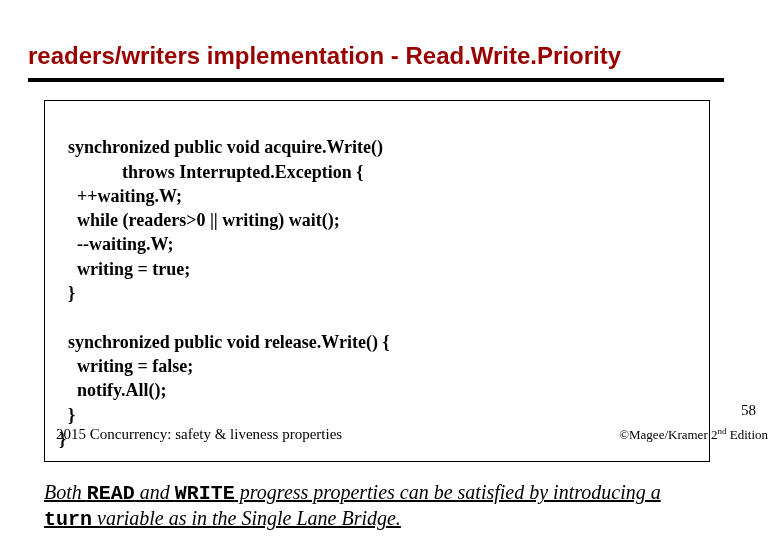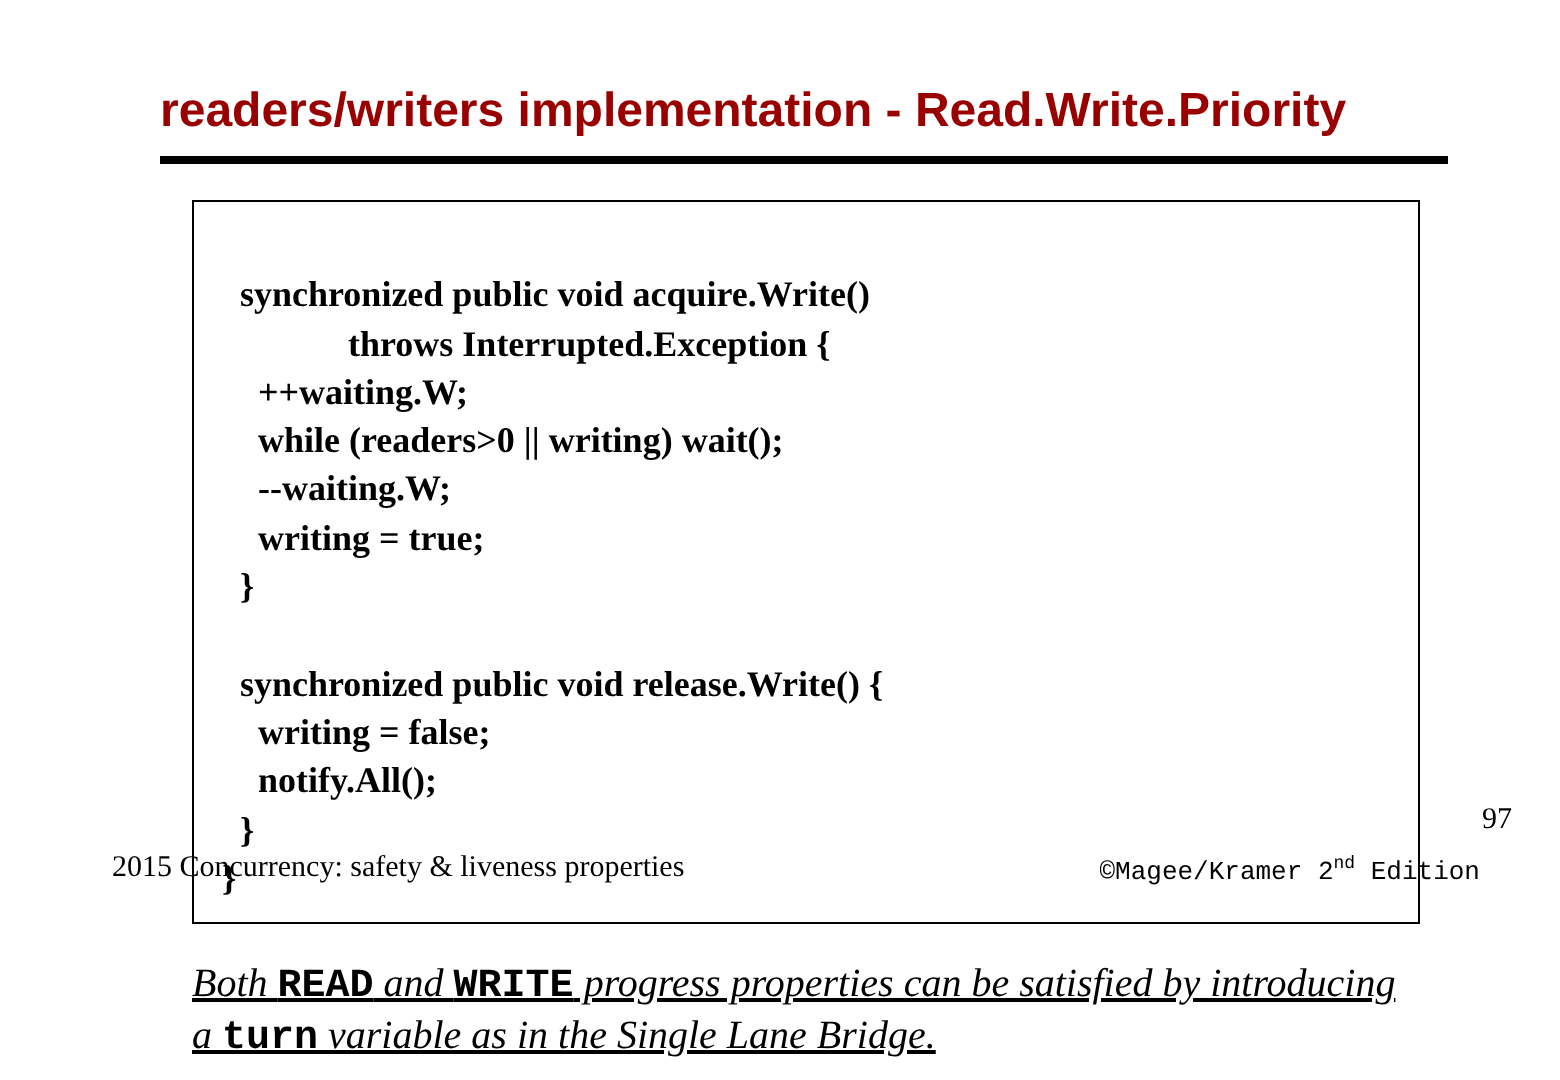--- a/index.html
+++ b/index.html
@@ -1,17 +1,17 @@
 <!DOCTYPE html>
 <html><head>
 <meta charset="utf-8">
 <style>
   * { box-sizing: border-box; margin: 0; padding: 0; }
   html, body { width: 780px; height: 540px; background: #fff; font-family: Arial, Helvetica, sans-serif; }
-  .slide { width: 780px; height: 461px; position: relative; padding: 42px 56px 0 80px; }
+  .slide { width: 780px; height: 461px; position: relative; padding: 42px 56px 0 28px; }
   .title { color: #990000; font-size: 24px; font-weight: bold; margin-bottom: 8px; }
   .hr { height: 4px; background: #000; width: 100%; margin-bottom: 18px; }
   .codebox {
     border: 1.5px solid #000;
     margin: 0 14px 18px 16px;
     padding: 10px 14px 10px 14px;
     font-family: Liberation Serif, serif;
     font-size: 18px;
     font-weight: bold;
     line-height: 1.35;
@@ -35,23 +35,23 @@
   }
   .footer-left {
     position: absolute;
     left: 56px;
     bottom: 18px;
     font-family: "Times New Roman", Times, serif;
     font-size: 15px;
   }
   .footer-right {
     position: absolute;
-    right: 40px;
+    right: 12px;
     bottom: 18px;
-    font-family: Liberation Mono, monospace;
+    font-family: Liberation Serif, serif;
     font-size: 13px;
   }
   .footer-right .sup { font-size: 9px; vertical-align: super; }
 </style>
 </head>
 <body>
 
 <div class="slide">
   <div class="title">readers/writers implementation - Read.Write.Priority</div>
   <div class="hr"></div>
@@ -69,18 +69,18 @@
     writing = false;
     notify.All();
   }
 }</span>
 </div>
 
   <p class="caption">
     <span>Both </span><span class="mono">READ</span><span> and </span><span class="mono">WRITE</span><span> progress properties can be satisfied by introducing a </span><span class="mono">turn</span><span> variable as in the Single Lane Bridge.</span>
   </p>
 
-  <div class="pagenum">97</div>
+  <div class="pagenum">58</div>
   <div class="footer-left">2015  Concurrency: safety &amp; liveness properties</div>
   <div class="footer-right">
     <span>©Magee/Kramer </span><span>2</span><span class="sup">nd</span><span> Edition</span>
   </div>
 </div>
 
 </body></html>

